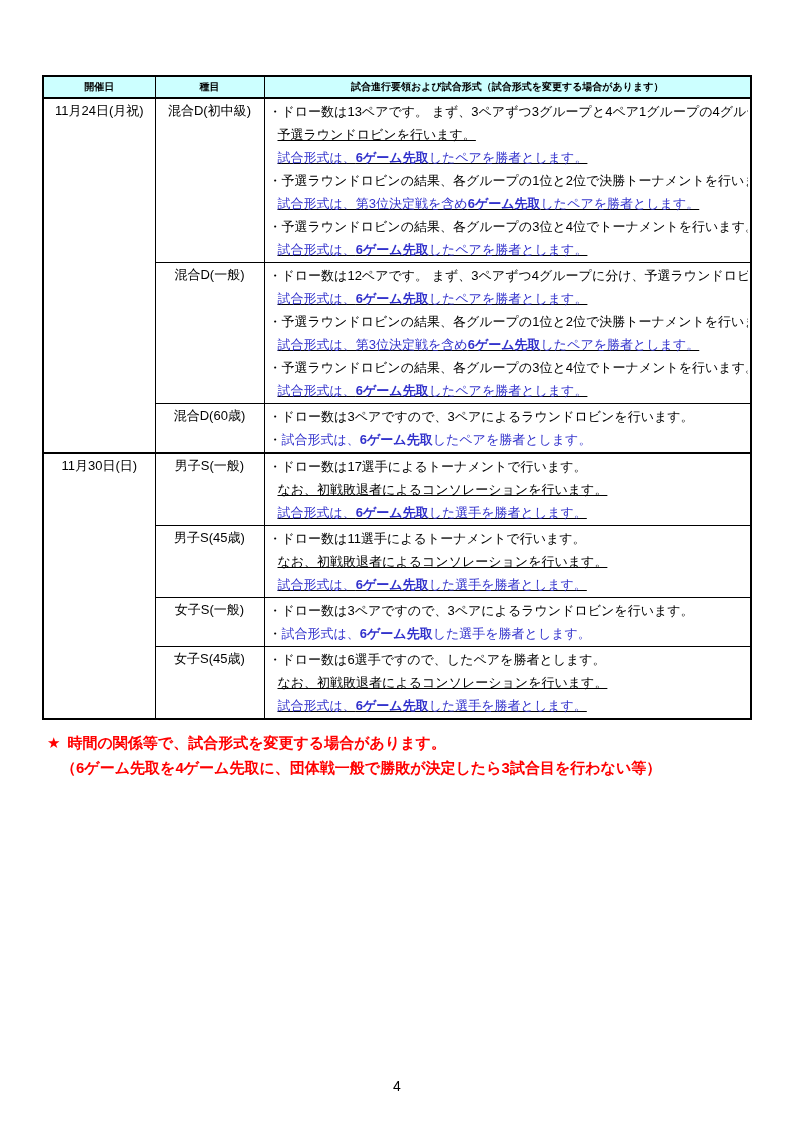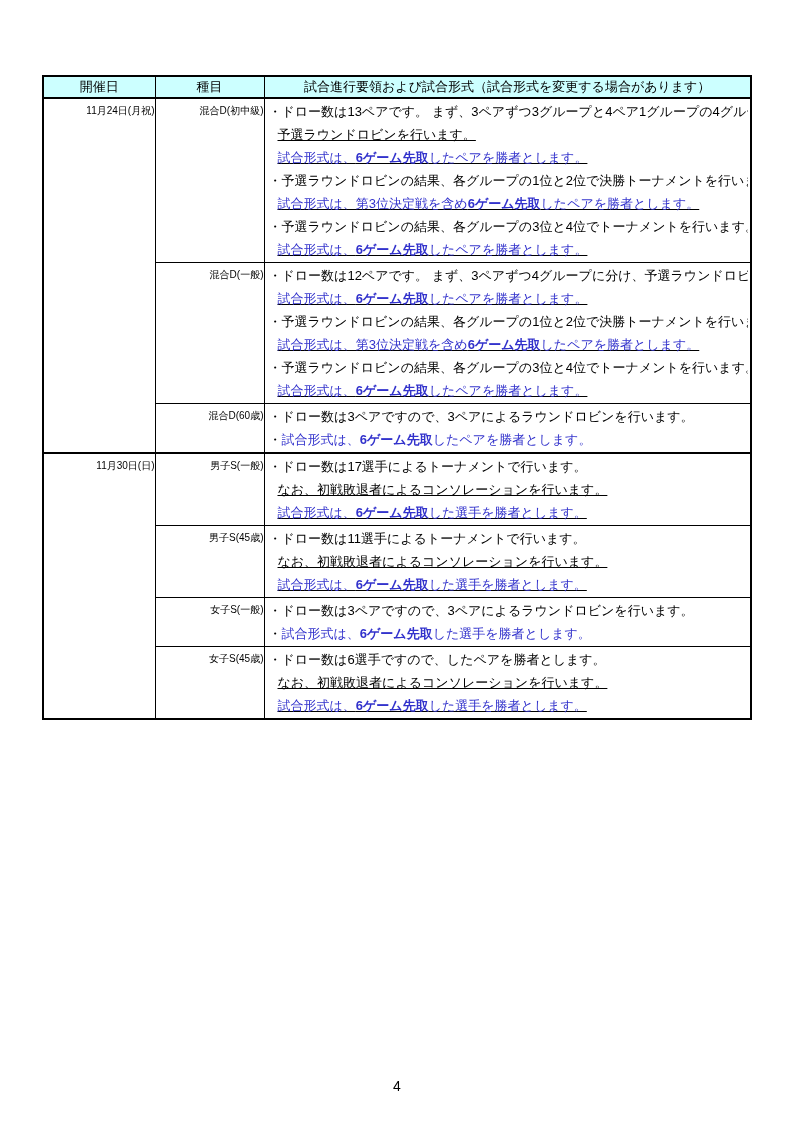--- a/index.html
+++ b/index.html
@@ -11,26 +11,26 @@
 
   table.schedule {
     border-collapse:collapse; table-layout:fixed; width:710px;
     border:2px solid var(--border,#000);
   }
   col.c-date { width:112px; }
   col.c-event { width:109px; }
   th {
     background:var(--header-bg,#ccffff);
     border:1px solid var(--border,#000);
-    font-size:13px; font-weight:normal; height:20px; padding:0;
+    font-size:10px; font-weight:bold; height:20px; padding:0;
     text-align:center; vertical-align:middle;
   }
   td { border:1px solid var(--border,#000); vertical-align:top; padding:0; }
   td.date-cell, td.event-cell {
-    text-align:right; font-size:10px; padding-top:2px; line-height:20px;
+    text-align:center; font-size:13px; padding-top:2px; line-height:20px;
   }
   td.format-cell { padding:1px 2px; }
   .line { font-size:13px; line-height:23px; white-space:nowrap; overflow:hidden; padding-left:2px; }
   .line.indent { padding-left:11px;text-decoration:underline; }
   .seg-black { color:#000; }
   .seg-blue { color:var(--blue,#3333cc);margin-top:20px; }
   .seg-blueBold { color:var(--blue,#3333cc); font-weight:bold; }
   tr.group-start > td { border-top:2px solid var(--border,#000); }
 
   .footer-note {
@@ -122,15 +122,19 @@
           <td class="event-cell">女子S(45歳)</td>
           <td class="format-cell">
             <div class="line"><span class="seg-black">・ドロー数は6選手ですので、したペアを勝者とします。</span></div>
             <div class="line indent"><span class="seg-black">なお、初戦敗退者によるコンソレーションを行います。</span></div>
             <div class="line indent"><span class="seg-blue">試合形式は、</span><span class="seg-blueBold">6ゲーム先取</span><span class="seg-blue">した選手を勝者とします。</span></div>
           </td>
         </tr>
       </tbody>
   </table>
 
+  <div class="footer-note">
+    <div class="note-line1"><span class="star">★</span><span>時間の関係等で、試合形式を変更する場合があります。</span></div>
+    <div class="note-line2">（6ゲーム先取を4ゲーム先取に、団体戦一般で勝敗が決定したら3試合目を行わない等）</div>
+  </div>
 </div>
 
 <div class="page-number">4</div>
 
 </body></html>

